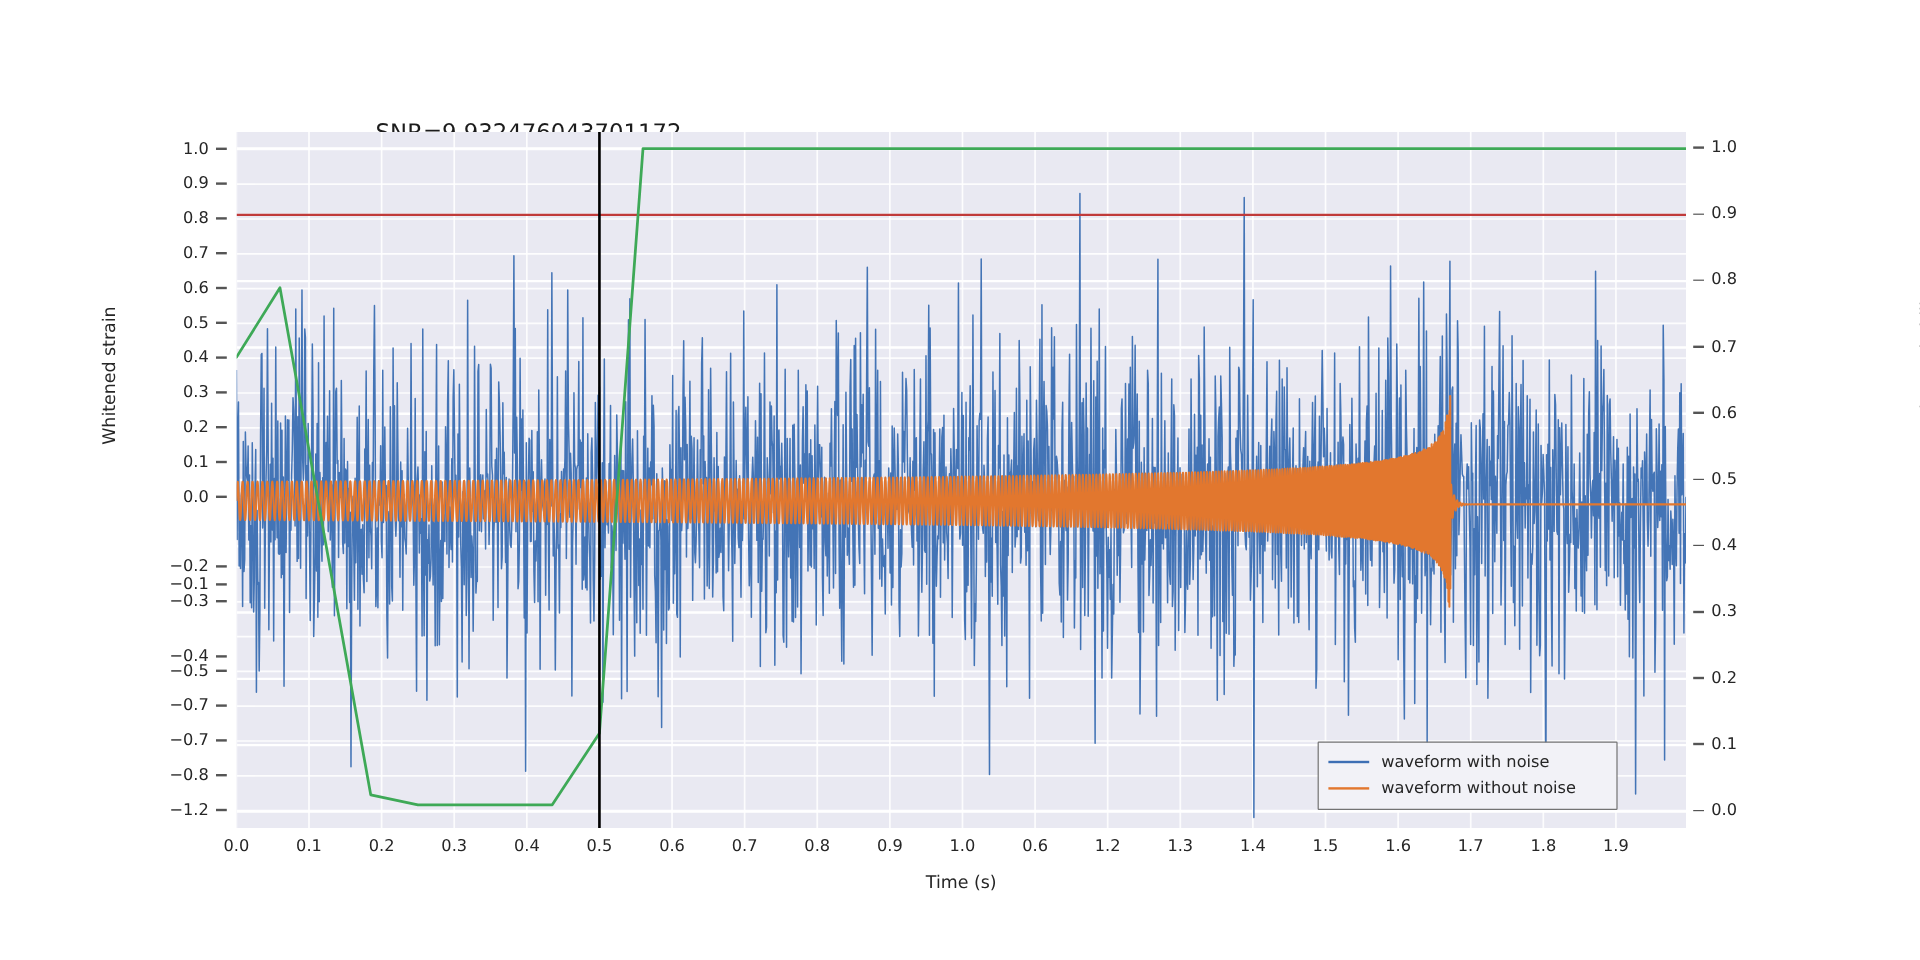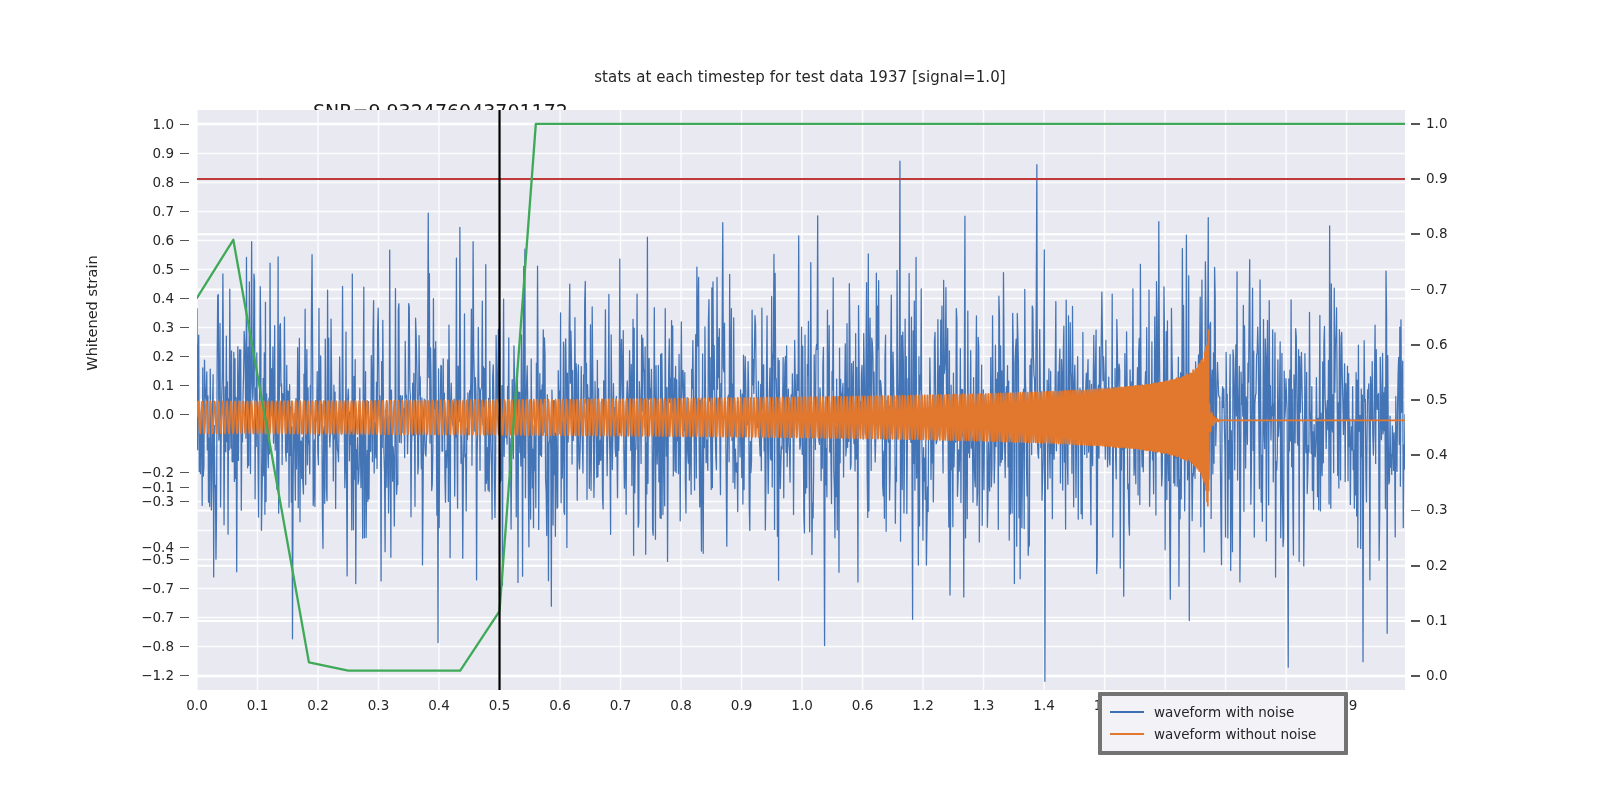--- a/index.html
+++ b/index.html
@@ -44,38 +44,38 @@
 
   .tick-x{position:absolute;top:697px;font-size:13.5px;color:#262626;text-align:center;width:60px;}
 
   .snr-text{
     position:absolute;left:313px;top:100px;font-size:19px;color:#1c1c1c;
     white-space:nowrap;
   }
 
   
   #legend{
-    position:absolute;left:1098px;top:692px;width:250px;
-    background:#f2f2f7;border:4px solid #737373;
+    position:absolute;left:1098px;top:618px;width:250px;
+    background:#f2f2f7;border:1px solid #737373;
     padding:5px 8px 6px 8px;box-sizing:border-box;
     border-radius:1px;
   }
   .legend-row{display:flex;align-items:center;height:22px;}
   .legend-swatch{width:34px;height:2.4px;margin-right:10px;flex:0 0 34px;}
   .legend-label{font-size:13.5px;color:#262626;white-space:nowrap;}
 </style>
 </head>
 <body>
 
 <div id="root">
 
-  <div class="figure-title">stats at each timestep for test data 1937 [signal=1.0]</div>
 
   <div class="ylabel-left">Whitened strain</div>
   <div class="ylabel-right">Detection probability</div>
+  <div class="xlabel">Time (s)</div>
 
   <div class="snr-text">SNR=9.932476043701172</div>
 
   <div id="ticks-left">
       <div class="tick-left" style="top: 115.5px;"><span class="tl-txt">1.0</span><span class="tl-dash"></span></div>
       <div class="tick-left" style="top: 144.5px;"><span class="tl-txt">0.9</span><span class="tl-dash"></span></div>
       <div class="tick-left" style="top: 173.5px;"><span class="tl-txt">0.8</span><span class="tl-dash"></span></div>
       <div class="tick-left" style="top: 202.5px;"><span class="tl-txt">0.7</span><span class="tl-dash"></span></div>
       <div class="tick-left" style="top: 231.5px;"><span class="tl-txt">0.6</span><span class="tl-dash"></span></div>
       <div class="tick-left" style="top: 260.5px;"><span class="tl-txt">0.5</span><span class="tl-dash"></span></div>

